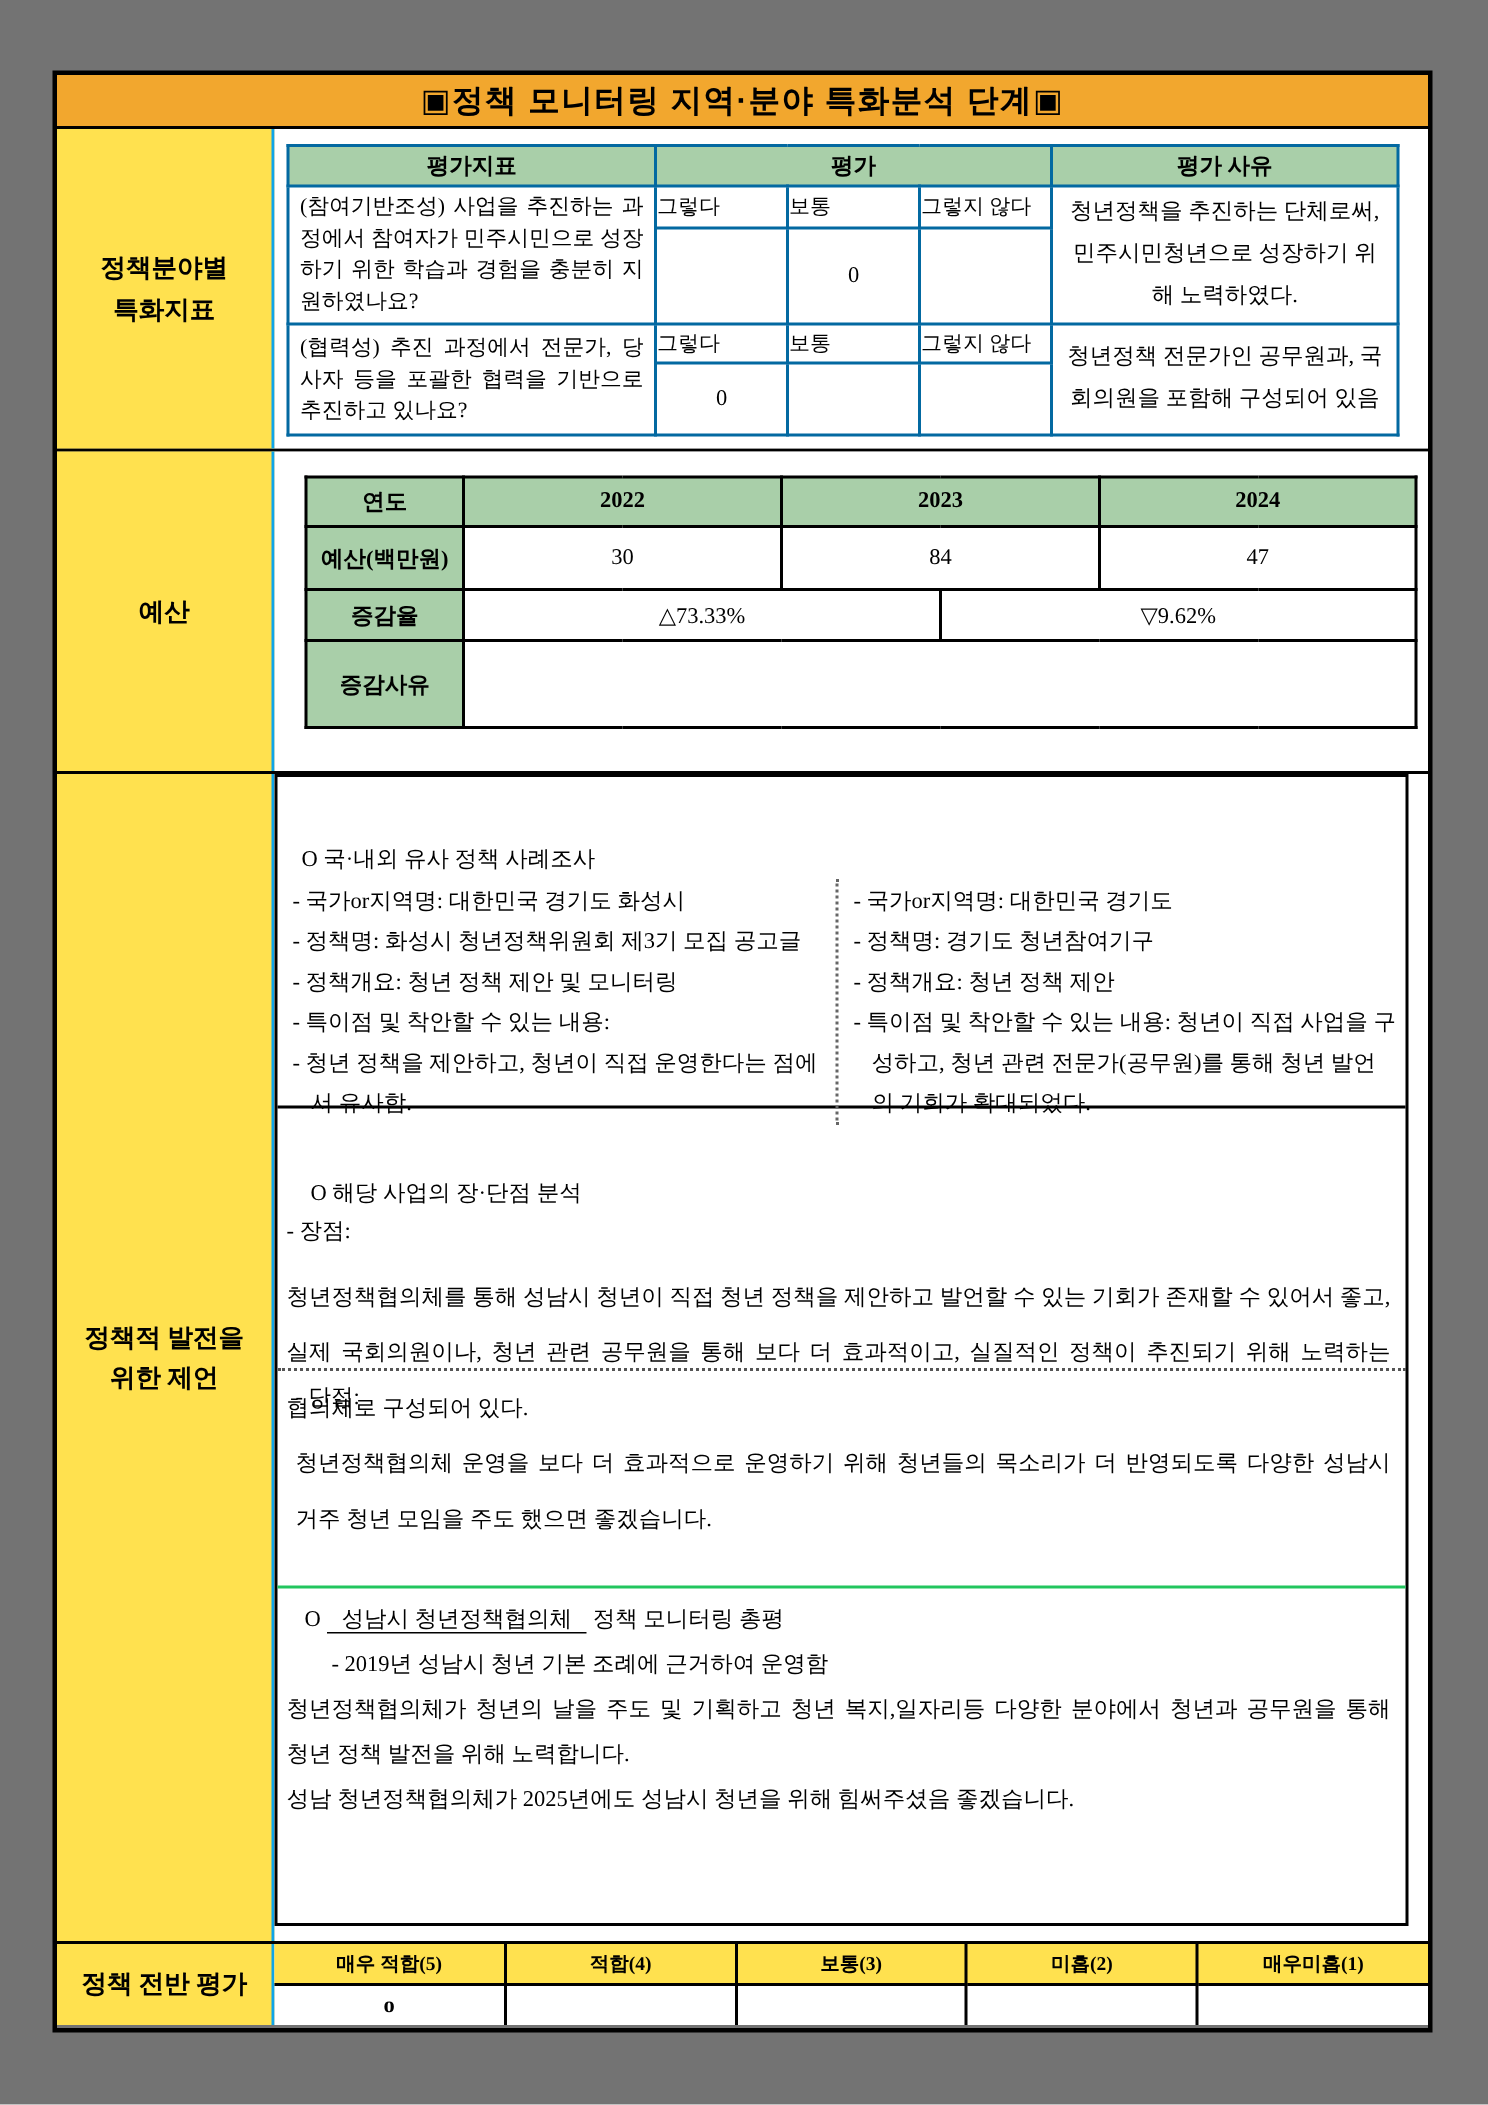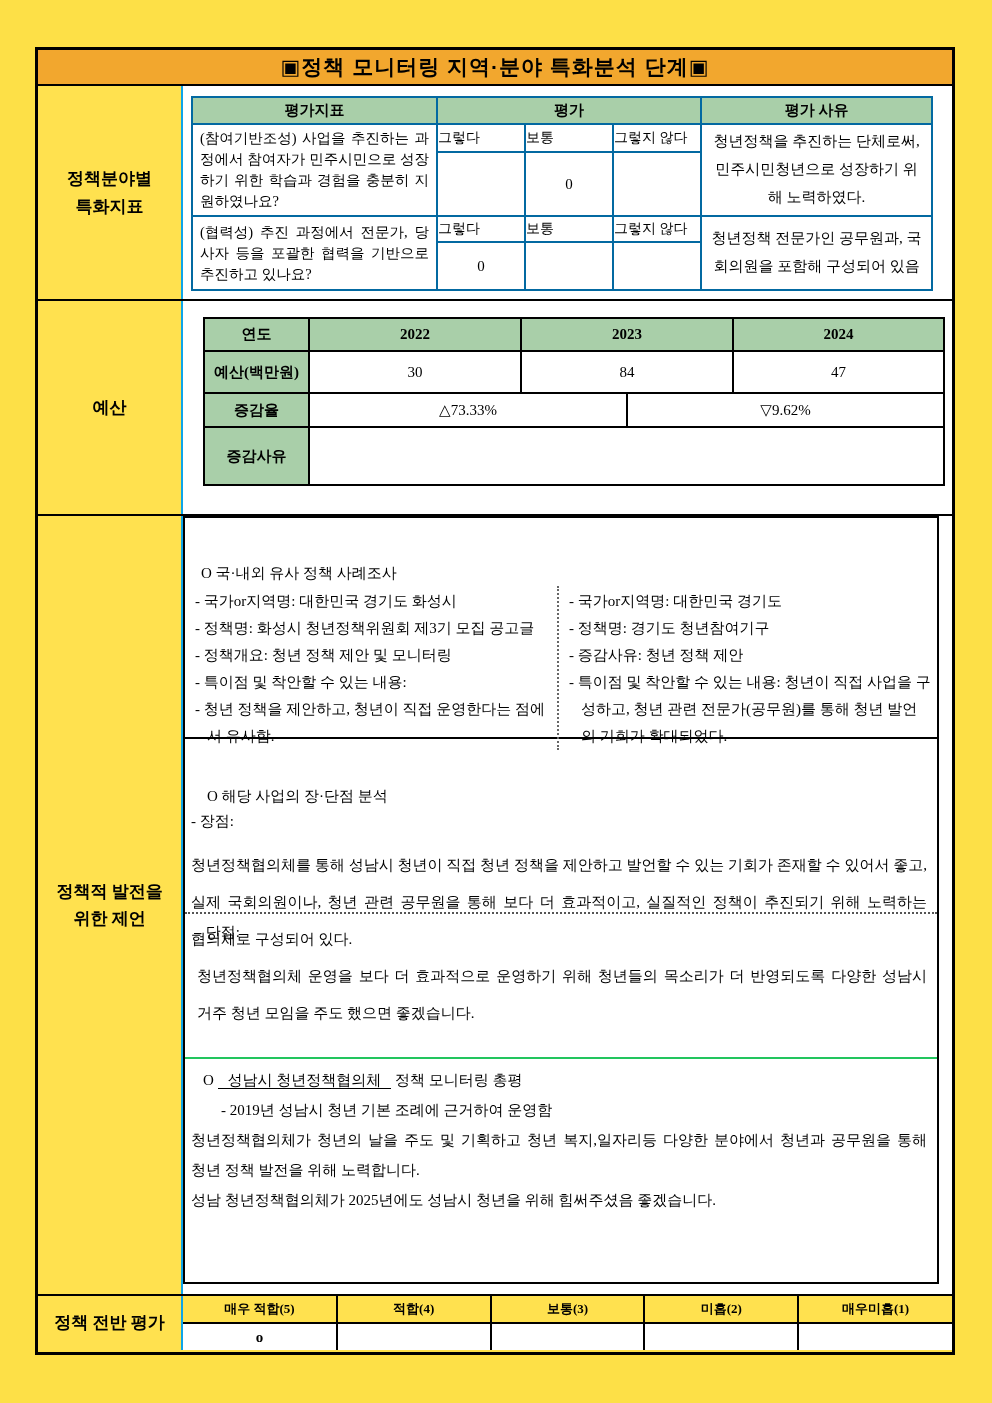--- a/index.html
+++ b/index.html
@@ -2,21 +2,21 @@
 <html><head>
 <meta charset="utf-8">
 <style>
   * { margin:0; padding:0; box-sizing:border-box; }
   html,body { background:#ffffff; }
   body {
     width:992px; height:1403px;
     font-family:"Liberation Serif","DejaVu Serif",serif;
     color:#000;
   }
-  .page { position:relative; width:992px; height:1403px; background:#fde047; overflow:hidden; }
+  .page { position:relative; width:992px; height:1403px; background:#737373; overflow:hidden; }
 
   .form {
     position:absolute; left:35px; top:47px; width:920px; height:1308px;
     border:3px solid #000;
   }
 
   
   .title-bar {
     height:36px; background:#F2A72E; border-bottom:2px solid #000;
     display:flex; align-items:center; justify-content:center;
@@ -213,21 +213,21 @@
               <div class="case-col left">
                 <div class="case-item">- 국가or지역명: 대한민국 경기도 화성시</div>
                 <div class="case-item">- 정책명: 화성시 청년정책위원회 제3기 모집 공고글</div>
                 <div class="case-item">- 정책개요: 청년 정책 제안 및 모니터링</div>
                 <div class="case-item">- 특이점 및 착안할 수 있는 내용:</div>
                 <div class="case-item">- 청년 정책을 제안하고, 청년이 직접 운영한다는 점에서 유사함.</div>
               </div>
               <div class="case-col right">
                 <div class="case-item">- 국가or지역명: 대한민국 경기도</div>
                 <div class="case-item">- 정책명: 경기도 청년참여기구</div>
-                <div class="case-item">- 증감사유: 청년 정책 제안</div>
+                <div class="case-item">- 정책개요: 청년 정책 제안</div>
                 <div class="case-item">- 특이점 및 착안할 수 있는 내용: 청년이 직접 사업을 구성하고, 청년 관련 전문가(공무원)를 통해 청년 발언의 기회가 확대되었다.</div>
               </div>
             </div>
           </div>
 
           <div class="pros-block">
             <div class="block-heading">O 해당 사업의 장·단점 분석</div>
             <div class="sub-label">- 장점:</div>
             <div class="body-text">청년정책협의체를 통해 성남시 청년이 직접 청년 정책을 제안하고 발언할 수 있는 기회가 존재할 수 있어서 좋고,  실제 국회의원이나, 청년 관련 공무원을 통해 보다 더 효과적이고, 실질적인 정책이 추진되기 위해 노력하는 협의체로 구성되어 있다.</div>
           </div>

